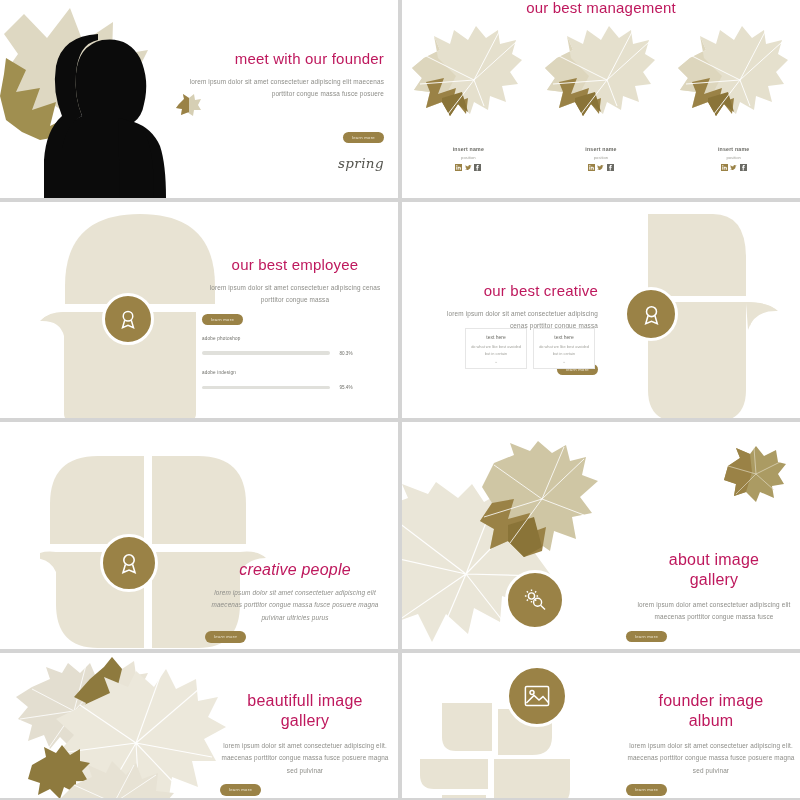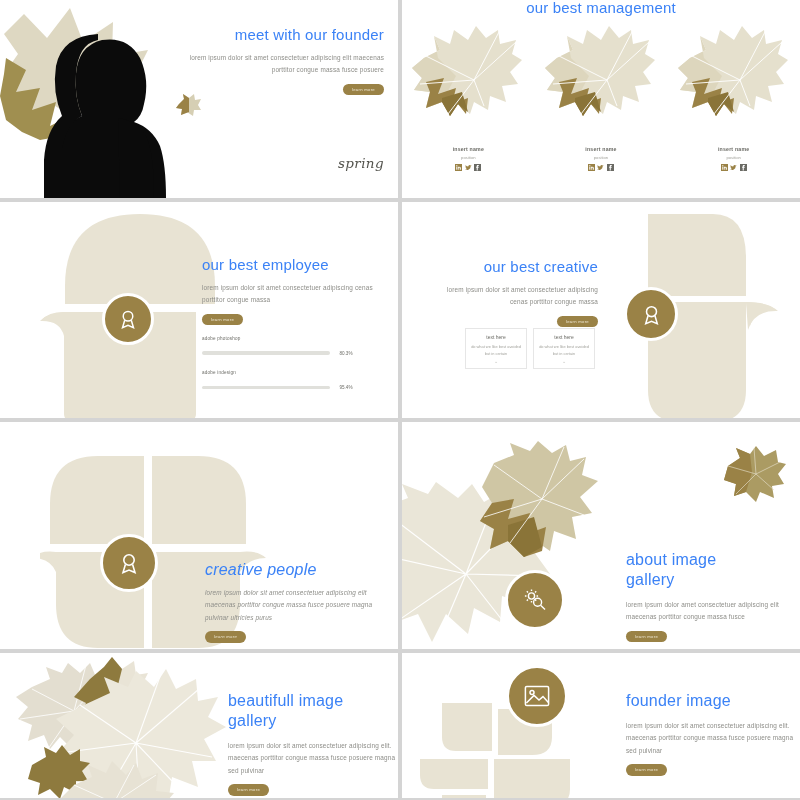--- a/index.html
+++ b/index.html
@@ -20,21 +20,21 @@
   }
   .slide{
     background:#ffffff;
     position:relative;
     overflow:hidden;
   }
 
   
   .title{
     font-size:15px;
-    color:#3b82f6;
+    color:#be185d;
     font-weight:400;
     letter-spacing:.2px;
     line-height:1.25;
     margin:0;
   }
   .title.big{font-size:16px;}
   .body{
     font-size:6.4px;
     color:#8d8d88;
     line-height:1.95;
@@ -46,22 +46,22 @@
     background:#9a8246;
     color:#efe8d4;
     border-radius:8px;
     font-size:4.2px;
     letter-spacing:.3px;
     padding:3.2px 9px;
     text-align:center;
     border:none;
     margin-top:6px;
   }
-  .r{text-align:right;}
-  .l{text-align:left;}
+  .r{text-align:right;margin-top:24px;}
+  .l{text-align:center;}
 
   
   #s1 .photo-wrap{
     position:absolute;left:0;top:0;width:196px;height:198px;overflow:hidden;
   }
   #s1 .text{
     position:absolute;right:14px;top:26px;width:215px;
   }
   #s1 .quote{
     position:absolute;right:14px;top:104px;width:215px;
@@ -420,21 +420,21 @@
 
       <g>
         <path d="M58 128 L76 120 L72 108 L90 116 L96 104 L110 118 L120 106 L126 122 L142 116
                  L140 134 L158 136 L146 150 L156 160 L44 160 L40 146 L48 138 Z" fill="#e7e2d4"></path>
         <g stroke="#fff" stroke-width=".9" fill="none" opacity=".9">
           <path d="M98 146 L140 118 M98 146 L118 108 M98 146 L58 128 M98 146 L42 150"></path>
         </g>
       </g>
     </svg>
 
-    <div style="position:absolute;left:220px;top:38px;width:170px;margin-left:8px;">
+    <div style="position:absolute;left:220px;top:38px;width:170px;">
       <div class="title l big">beautifull image</div>
       <div class="title l big">gallery</div>
       <div class="body l" style="margin-top:9px;">lorem ipsum dolor sit amet consectetuer adipiscing elit. maecenas porttitor congue massa fusce posuere magna sed pulvinar</div>
       <span class="btn">learn more</span>
     </div>
   </div>
 
   <div class="slide" id="s8">
     <svg width="180" height="145" viewBox="0 0 180 145" style="position:absolute;left:18px;top:10px;">
       <path d="M22 40 L72 40 L72 88 L36 88 Q22 88 22 74 Z" fill="#e8e3d3"></path>
@@ -447,18 +447,19 @@
     <div class="badge-circle" style="left:104px;top:12px;width:56px;height:56px;">
       <svg width="26" height="22" viewBox="0 0 26 22" fill="none" stroke="#fff" stroke-width="1.5">
         <rect x="1.4" y="1.4" width="23.2" height="19.2" rx="1.4"></rect>
         <circle cx="8" cy="7.5" r="2"></circle>
         <path d="M2.4 18 L10 10.4 L15 15 L19 11.6 L24.4 17.4"></path>
       </svg>
     </div>
 
     <div style="position:absolute;left:224px;top:38px;width:170px;">
       <div class="title l big">founder image</div>
+      <div class="title l big">album</div>
       <div class="body l" style="margin-top:9px;">lorem ipsum dolor sit amet consectetuer adipiscing elit. maecenas porttitor congue massa fusce posuere magna sed pulvinar</div>
       <span class="btn">learn more</span>
     </div>
   </div>
 
 </div>
 
 </body></html>

